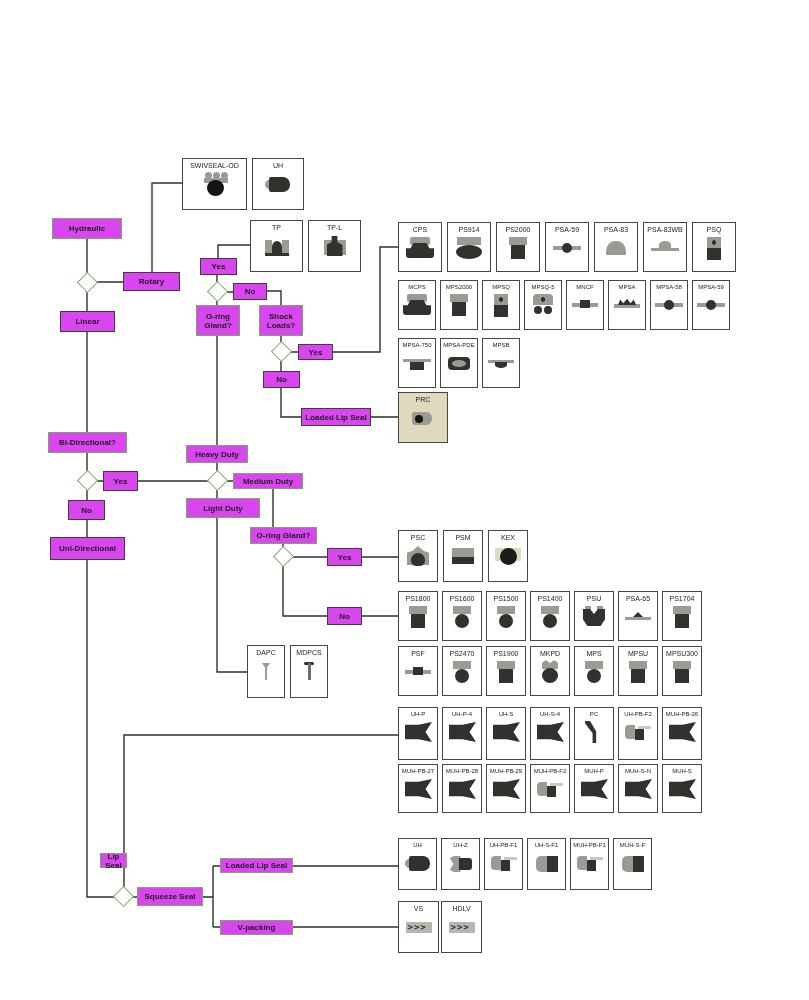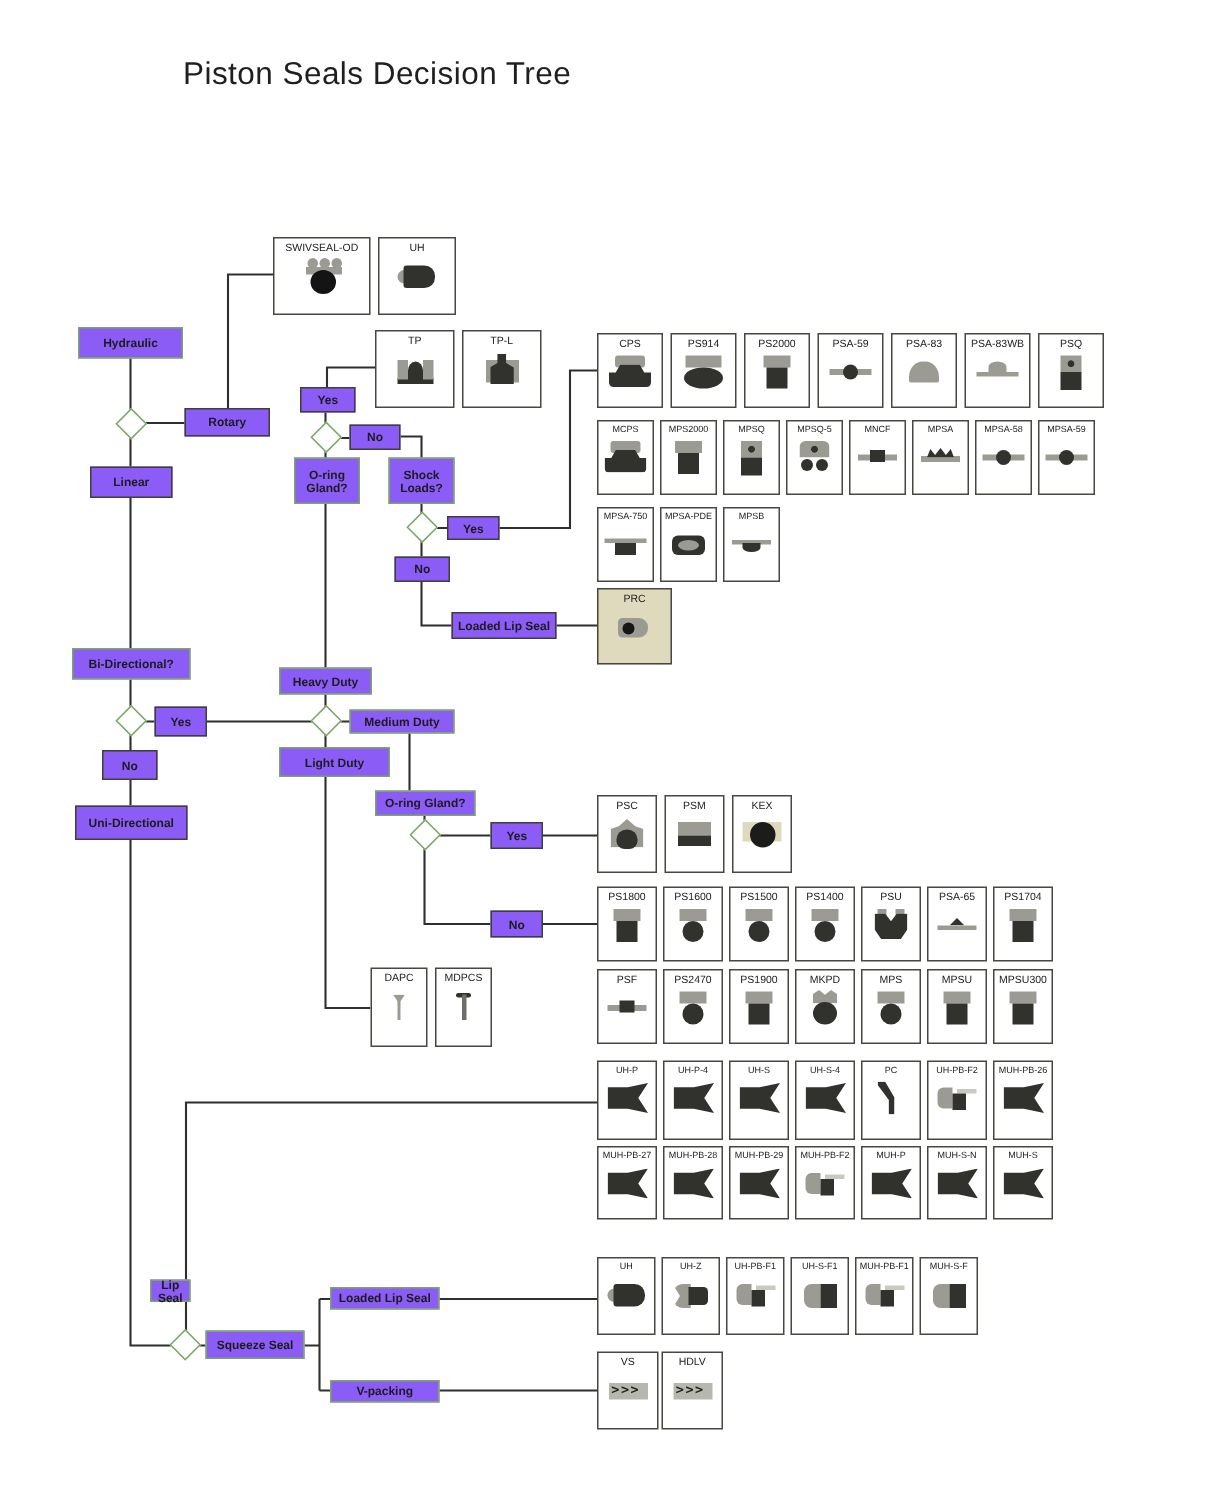--- a/index.html
+++ b/index.html
@@ -6,21 +6,21 @@
     --dk:#31312d; --gy:#9b9b93; --lt:#c9c9c1; --bg:#dfdabd;
     --grn:#7aa763; --ln:#2f2f2d; --bd:#47473f;
   }
   *{box-sizing:border-box;margin:0;padding:0}
   body{background:#fff;font-family:"Liberation Sans",sans-serif}
   .canvas{position:relative;width:809px;height:1000px;background:#fff;overflow:hidden}
   .title{position:absolute;left:122px;top:38px;font-size:21px;font-weight:400;color:#1f1f1f;letter-spacing:.3px}
   .sub{position:absolute;left:122px;top:78px;font-size:12px;line-height:19px;color:#111;white-space:pre-line}
   .wires{position:absolute;left:0;top:0}
   .node{position:absolute;display:flex;align-items:center;justify-content:center;text-align:center;
-        background:#8b5cf6;border:1.5px solid #3e3e3b;font-size:8px;font-weight:bold;color:#1c1c1c;line-height:9px;padding:2px}
+        background:#d946ef;border:1.5px solid #3e3e3b;font-size:8px;font-weight:bold;color:#1c1c1c;line-height:9px;padding:2px}
   .node.green{border-color:var(--grn)}
   .diamond{position:absolute;width:15px;height:15px;background:#fff;border:1.5px solid var(--grn);transform:rotate(45deg)}
   .prow{position:absolute;display:flex;gap:4px}
   .pbox{width:var(--w,40px);height:var(--h,50px);background:#fff;border:1.4px solid var(--bd);
         display:flex;flex-direction:column;align-items:center;padding-top:3px;flex:none}
   .pbox.beige{background:var(--bg)}
   .plabel{font-size:7px;color:#222;white-space:nowrap}
   .tight .plabel{font-size:6px}
   .seal{position:relative;width:34px;height:28px;margin:1px auto 0;background-repeat:no-repeat;display:block}
   .seal::before,.seal::after{content:"";position:absolute}
@@ -101,21 +101,20 @@
   .ic-tp::after{left:12px;top:9px;width:10px;height:12px;background:var(--dk);border-radius:50% 50% 0 0}
   .ic-tpl::before{left:6px;top:8px;width:22px;height:15px;background:var(--gy)}
   .ic-tpl::after{left:9px;top:4px;width:16px;height:20px;background:var(--dk);
     clip-path:polygon(32% 0,68% 0,68% 30%,100% 45%,100% 100%,0 100%,0 45%,32% 30%)}
 </style>
 </head>
 <body>
 
 <div class="canvas">
 
-  <div class="title">Piston Seals Decision Tree</div>
 
   <svg class="wires" width="809" height="1000" viewBox="0 0 809 1000">
     <path fill="none" stroke="#2f2f2d" stroke-width="1.4" d="
       M87 239 V274  M95 282 H123  M152 272 V183 H182  M87 290 V311  M87 332 V432
       M218 258 V245 H250  M217 275 V285  M226 292 H233  M267 291 H281 V305
       M217 300 V305  M217 336 V445  M281 336 V345  M291 352 H298
       M333 352 H380 V247 H398  M281 360 V371  M281 388 V417 H301  M371 417 H398
       M87 453 V474  M95 481 H103  M138 481 H210  M87 489 V500  M87 520 V537
       M217 463 V474  M224 481 H233  M217 489 V498  M273 489 V527
       M217 518 V672 H247  M283 544 V550  M290 557 H327  M362 557 H398

